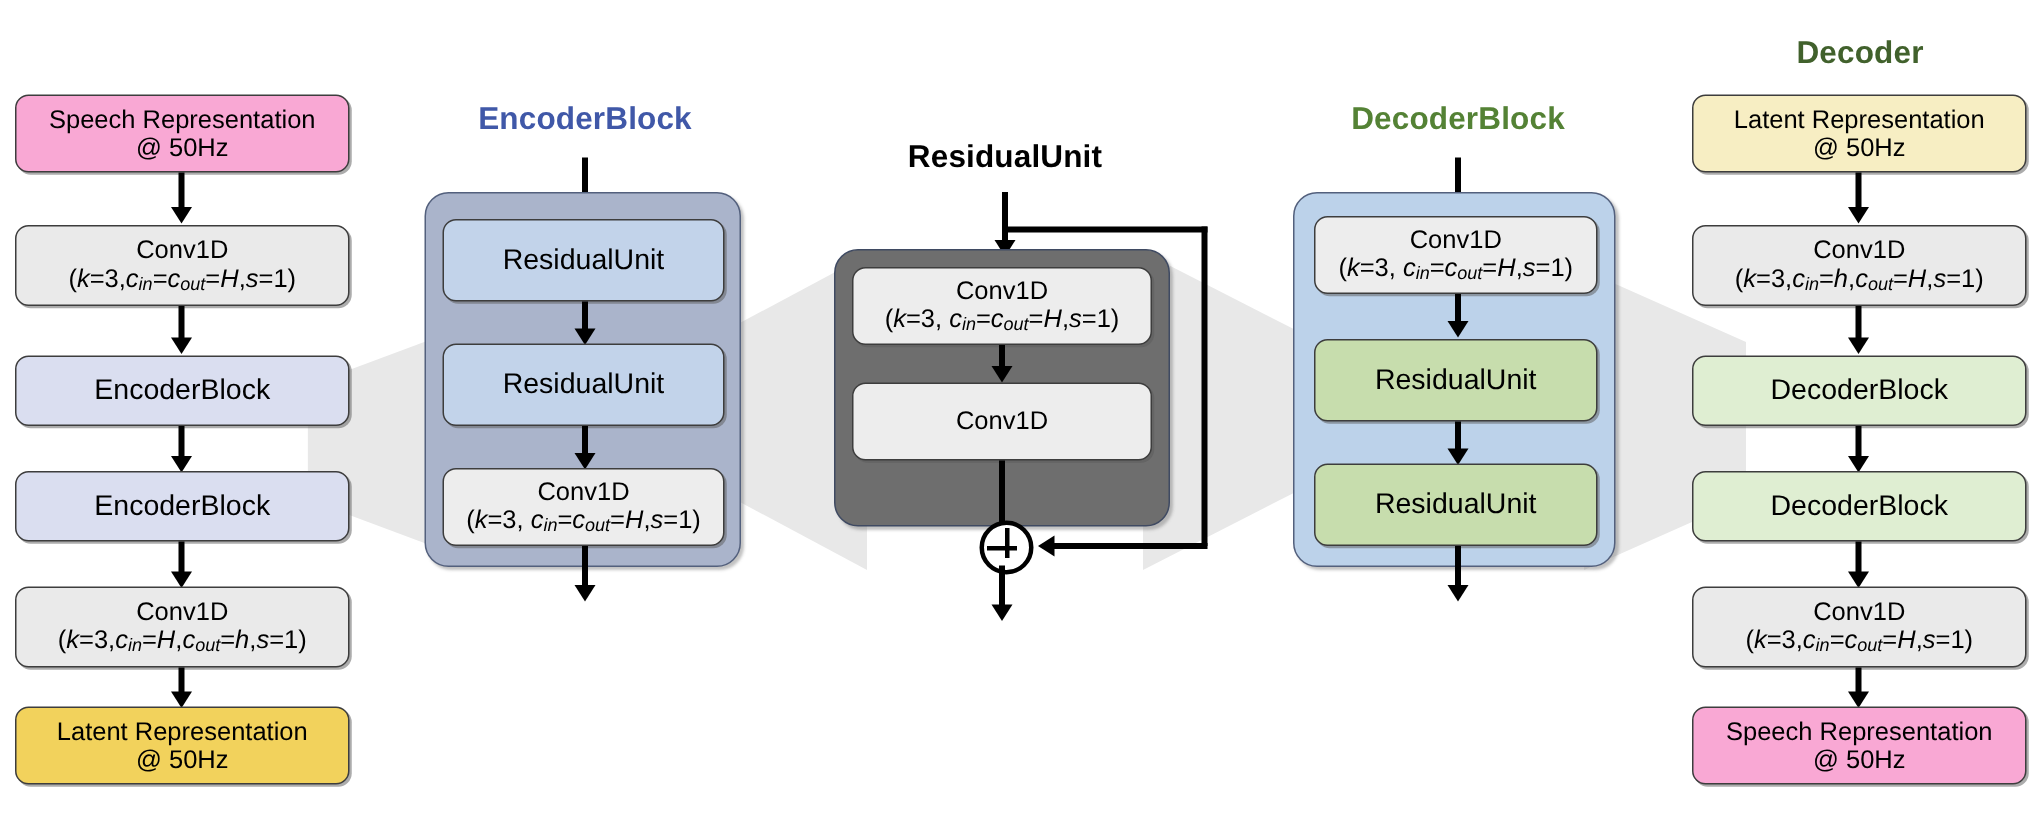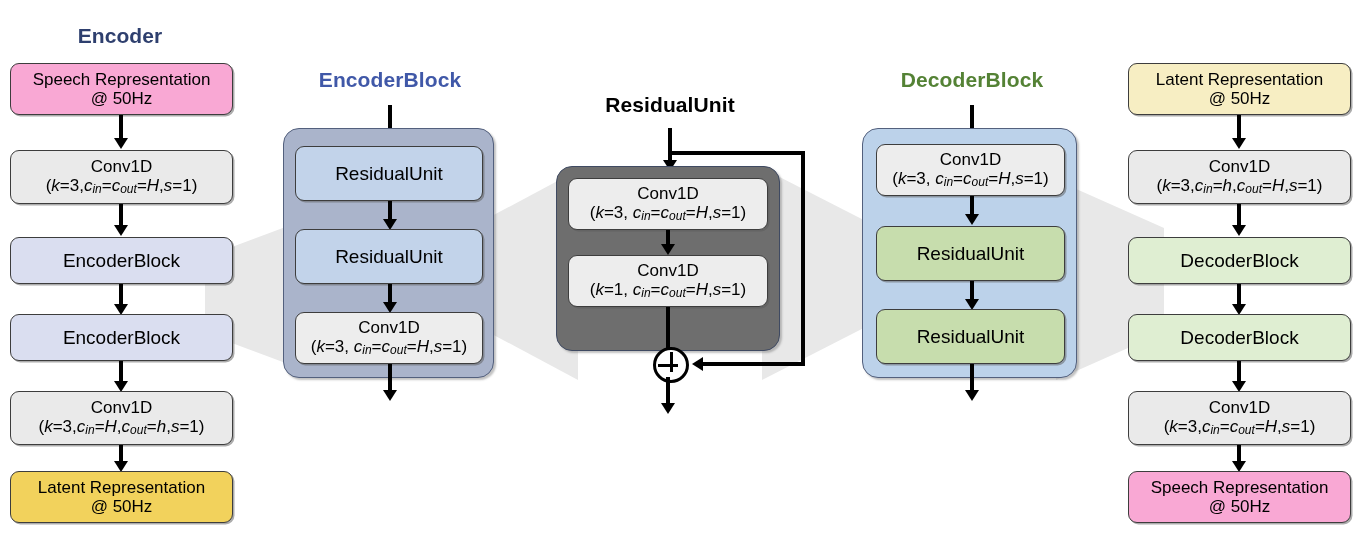--- a/index.html
+++ b/index.html
@@ -72,21 +72,20 @@
 
   <div class="funnel" style="left:468px;top:170px;width:110px;height:210px;
               clip-path:polygon(0% 28%,100% 0%,100% 100%,0% 72%);"></div>
 
   <div class="funnel" style="left:762px;top:168px;width:112px;height:212px;
               clip-path:polygon(0% 0%,100% 27%,100% 73%,0% 100%);"></div>
 
   <div class="funnel" style="left:1056px;top:180px;width:108px;height:200px;
               clip-path:polygon(0% 0%,100% 24%,100% 76%,0% 100%);"></div>
 
-  <div class="coltitle" style="left:20px;top:24px;width:200px;color:#2e3f6e;">Encoder</div>
 
   <div class="box f-peach" style="left:10px;top:63px;width:223px;height:52px;">
     <span class="l1">Speech Representation</span>
     <span class="l2">@ 50Hz</span>
   </div>
 
   <div class="vline" style="left:119px;top:115px;height:27px;"></div>
   <div class="arrowhead" style="left:113.5px;top:138px;"></div>
 
   <div class="box f-grey" style="left:10px;top:150px;width:223px;height:54px;">
@@ -168,21 +167,20 @@
   <div class="box f-lgrey" style="left:568px;top:178px;width:200px;height:52px;">
     <span class="l1">Conv1D</span>
     <span class="l2">(<i>k</i>=3, <i>c<span class="sub">in</span></i>=<i>c<span class="sub">out</span></i>=<i>H</i>,<i>s</i>=1)</span>
   </div>
 
   <div class="vline" style="left:666px;top:230px;height:18px;"></div>
   <div class="arrowhead" style="left:660.5px;top:244px;"></div>
 
   <div class="box f-lgrey" style="left:568px;top:255px;width:200px;height:52px;">
     <span class="l1">Conv1D</span>
-    <span class="l2">(<i>k</i>=1, <i>c<span class="sub">in</span></i>=<i>c<span class="sub">out</span></i>=<i>H</i>,<i>s</i>=1)</span>
   </div>
 
   <div class="vline" style="left:666px;top:307px;height:43px;"></div>
 
   <div class="plus" style="left:653px;top:347px;"></div>
 
   <div class="vline" style="left:666px;top:377px;height:30px;"></div>
   <div class="arrowhead" style="left:660.5px;top:403px;"></div>
 
   <div class="coltitle" style="left:872px;top:68px;width:200px;color:#548235;">DecoderBlock</div>
@@ -207,20 +205,21 @@
   <div class="vline" style="left:970px;top:281px;height:22px;"></div>
   <div class="arrowhead" style="left:964.5px;top:299px;"></div>
 
   <div class="box f-green" style="left:876px;top:309px;width:189px;height:55px;">
     <span class="one-line">ResidualUnit</span>
   </div>
 
   <div class="vline" style="left:970px;top:364px;height:30px;"></div>
   <div class="arrowhead" style="left:964.5px;top:390px;"></div>
 
+  <div class="coltitle" style="left:1140px;top:24px;width:200px;color:#41612c;">Decoder</div>
 
   <div class="box f-cream" style="left:1128px;top:63px;width:223px;height:52px;">
     <span class="l1">Latent Representation</span>
     <span class="l2">@ 50Hz</span>
   </div>
 
   <div class="vline" style="left:1237px;top:115px;height:27px;"></div>
   <div class="arrowhead" style="left:1231.5px;top:138px;"></div>
 
   <div class="box f-grey" style="left:1128px;top:150px;width:223px;height:54px;">

